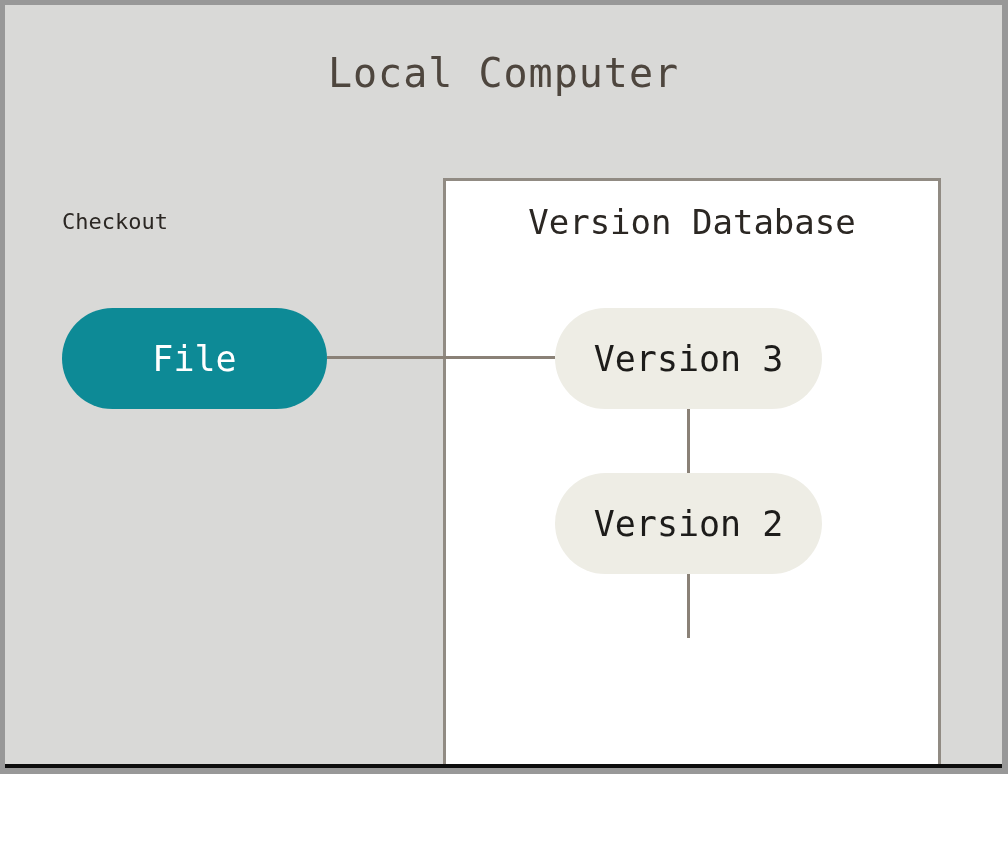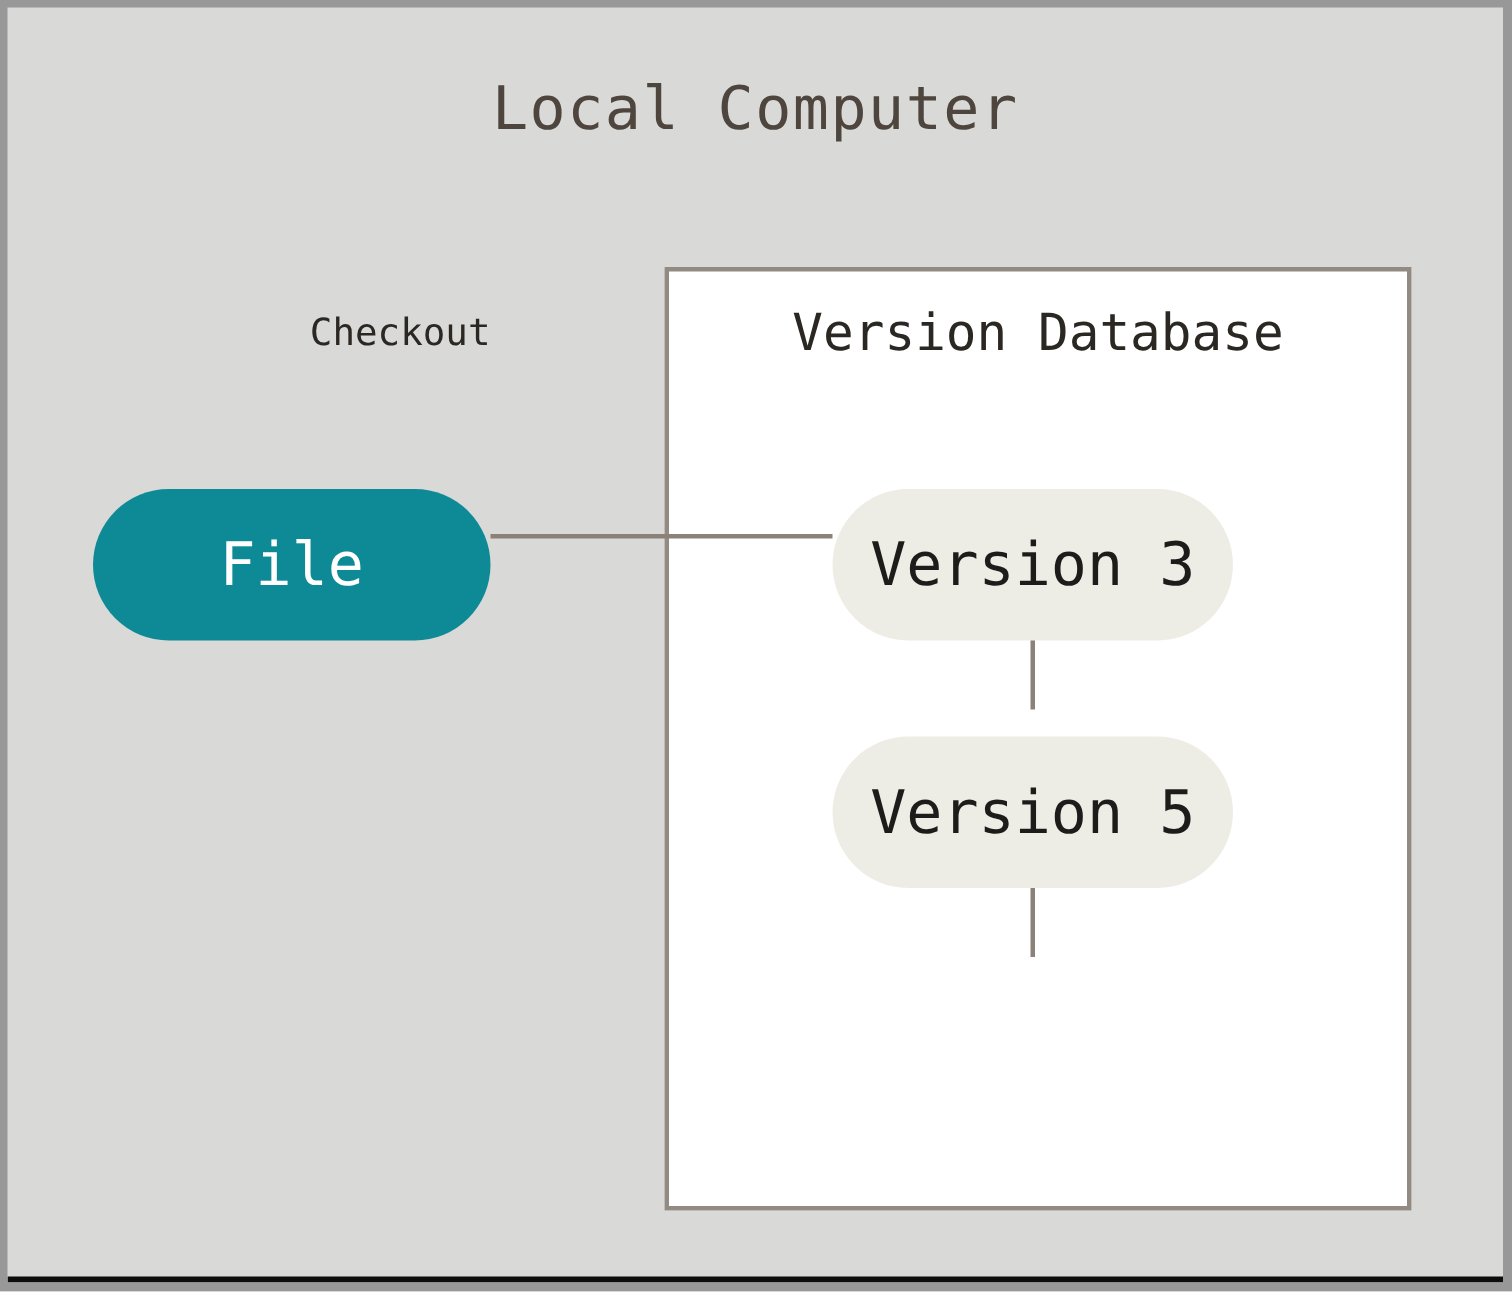--- a/index.html
+++ b/index.html
@@ -4,21 +4,21 @@
 <style>
   html, body {
     margin: 0;
     padding: 0;
     background: #ffffff;
     font-family: "DejaVu Sans Mono", "Liberation Mono", monospace;
   }
   .canvas {
     position: relative;
     width: 1008px;
-    height: 861px;
+    height: 774px;
     box-sizing: border-box;
     background: var(--background, #d9d9d7);
     border-top: 5px solid var(--frame_border, #989898);
     border-left: 5px solid var(--frame_border, #989898);
     border-right: 6px solid var(--frame_border, #989898);
     border-bottom: 6px solid var(--frame_border, #989898);
     overflow: hidden;
   }
   .bottom-edge {
     position: absolute;
@@ -36,25 +36,25 @@
     top: 44px;
     text-align: center;
     font-size: 40px;
     line-height: 48px;
     letter-spacing: 1px;
     color: var(--title_text, #4e463e);
     white-space: nowrap;
   }
   .section-label {
     position: absolute;
-    font-size: 25px;
+    font-size: 22px;
     line-height: 40px;
     color: var(--label_text, #2b2723);
     white-space: nowrap;
-    text-align: right;
+    text-align: left;
   }
   .checkout-label {
     left: 57px;
     width: 265px;
     top: 197px;
   }
   .vdb-box {
     position: absolute;
     left: 438px;
     top: 173px;
@@ -77,23 +77,22 @@
     white-space: nowrap;
   }
   .pill {
     position: absolute;
     width: 265px;
     height: 101px;
     border-radius: 51px;
     display: flex;
     align-items: center;
     justify-content: center;
-    font-size: 40px;
+    font-size: 35px;
     white-space: nowrap;
-    margin-top: 18px;
   }
   .file-pill {
     left: 57px;
     top: 303px;
     background: var(--teal, #0d8a96);
     color: var(--pill_text_light, #ffffff);
   }
   .version-pill {
     left: 550px;
     width: 267px;
@@ -137,18 +136,18 @@
   <div class="hline"></div>
 
   <div class="vline vline-a"></div>
 
   <div class="vline vline-b"></div>
 
   <div class="pill file-pill">File</div>
 
   <div class="pill version-pill v3">Version 3</div>
 
-  <div class="pill version-pill v2">Version 5</div>
+  <div class="pill version-pill v2">Version 2</div>
 
 
   <div class="bottom-edge"></div>
 
 </div>
 
 </body></html>

